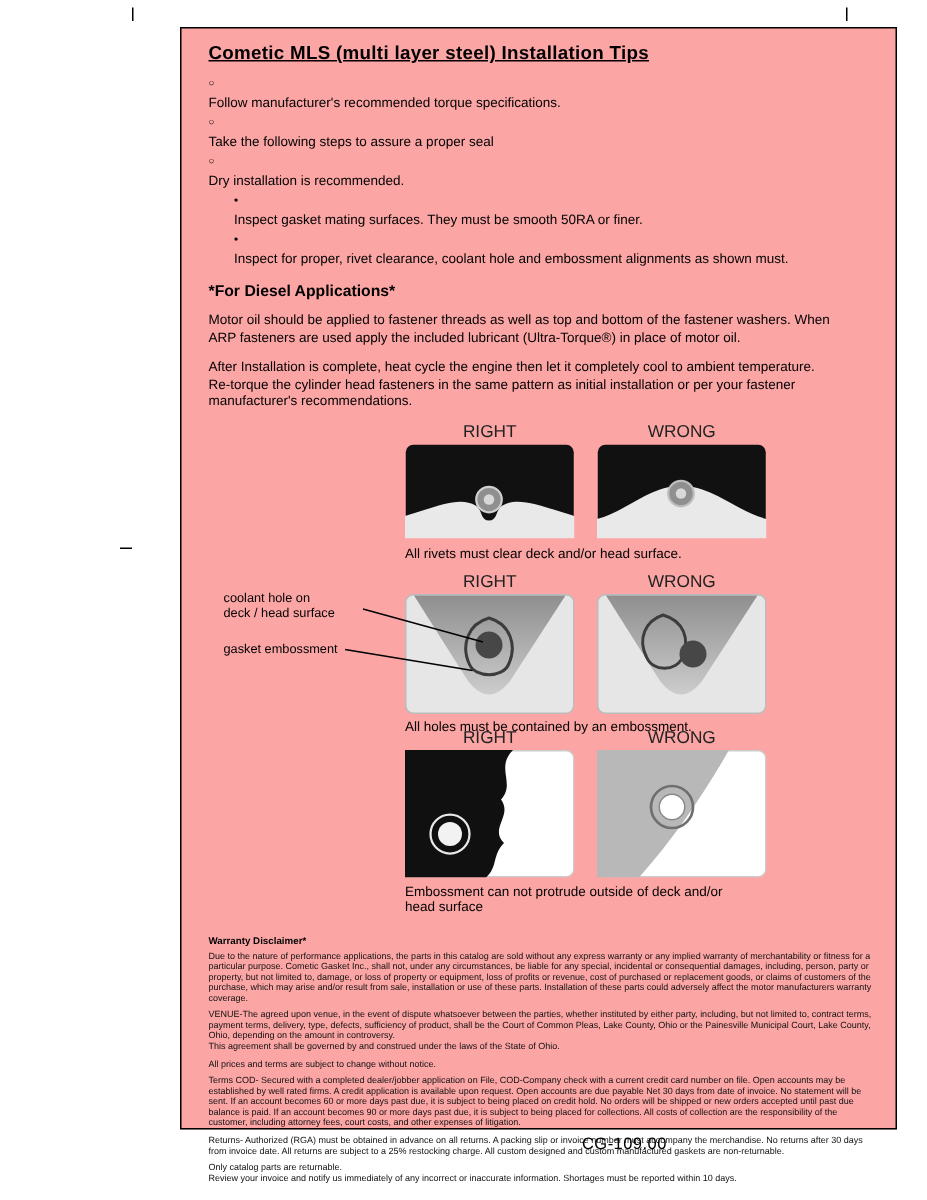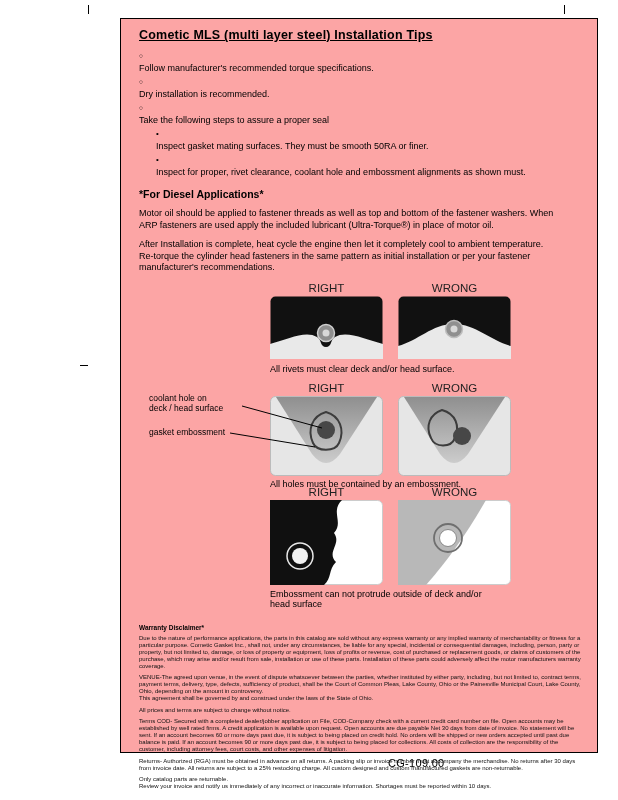--- a/index.html
+++ b/index.html
@@ -60,25 +60,25 @@
 
     <div class="doc-title">Cometic MLS (multi layer steel) Installation Tips</div>
 
     <div class="tips">
       <div class="tip-row">
         <span class="m">○</span>
         <span>Follow manufacturer's recommended torque specifications.</span>
       </div>
       <div class="tip-row">
         <span class="m">○</span>
-        <span>Dry installation is recommended.</span>
+        <span>Take the following steps to assure a proper seal</span>
       </div>
       <div class="tip-row">
         <span class="m">○</span>
-        <span>Take the following steps to assure a proper seal</span>
+        <span>Dry installation is recommended.</span>
       </div>
       <div class="tip-row sub">
         <span class="m">•</span>
         <span>Inspect gasket mating surfaces.  They must be smooth 50RA or finer.</span>
       </div>
       <div class="tip-row sub">
         <span class="m">•</span>
         <span>Inspect for proper, rivet clearance, coolant hole and embossment alignments as shown must.</span>
       </div>
     </div>

